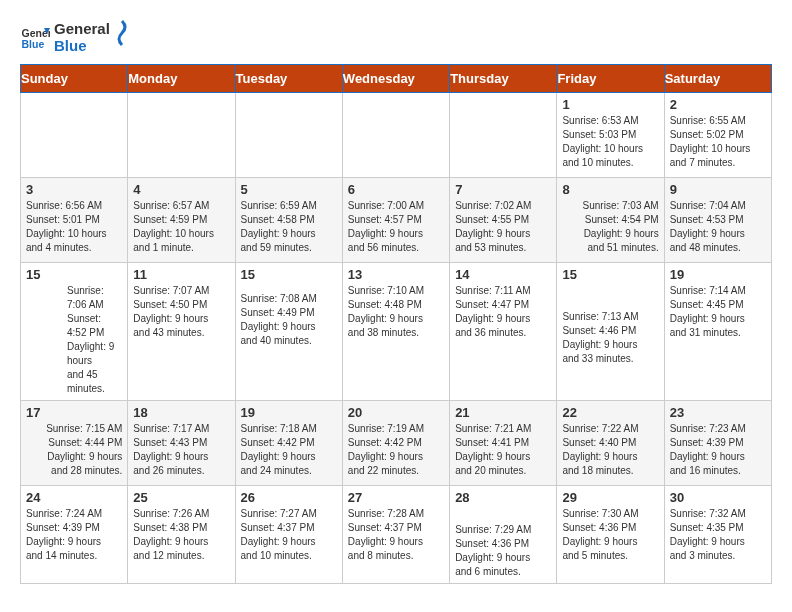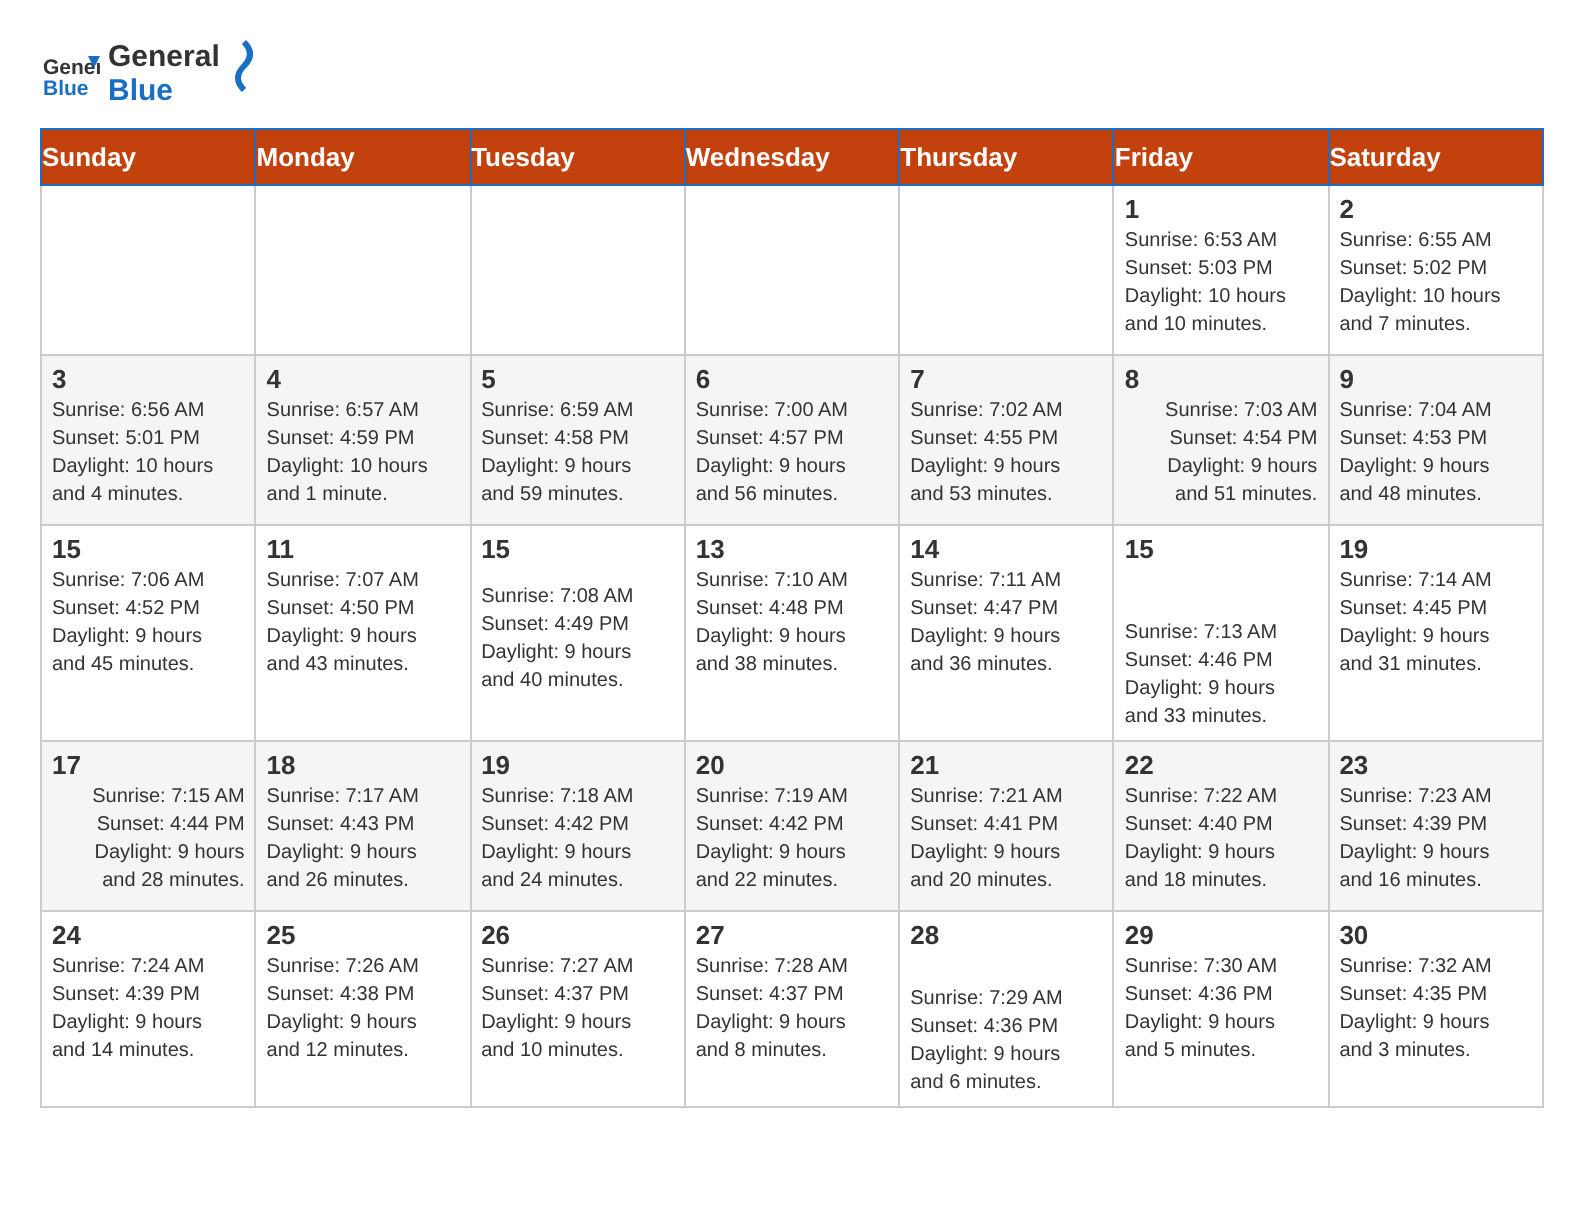--- a/index.html
+++ b/index.html
@@ -182,21 +182,21 @@
           <div class="day-number">9</div>
           <div class="day-info" style="white-space: pre-line;">Sunrise: 7:04 AM
 Sunset: 4:53 PM
 Daylight: 9 hours
 and 48 minutes.</div>
         </td>
       </tr>
       <tr>
         <td>
           <div class="day-number">15</div>
-          <div class="day-info" style="white-space: pre-line;">Sunrise: 7:06 AM
+          <div class="day-info" style="white-space: pre-line; margin-left: 41px;">Sunrise: 7:06 AM
 Sunset: 4:52 PM
 Daylight: 9 hours
 and 45 minutes.</div>
         </td>
         <td>
           <div class="day-number">11</div>
           <div class="day-info" style="white-space: pre-line;">Sunrise: 7:07 AM
 Sunset: 4:50 PM
 Daylight: 9 hours
 and 43 minutes.</div>

